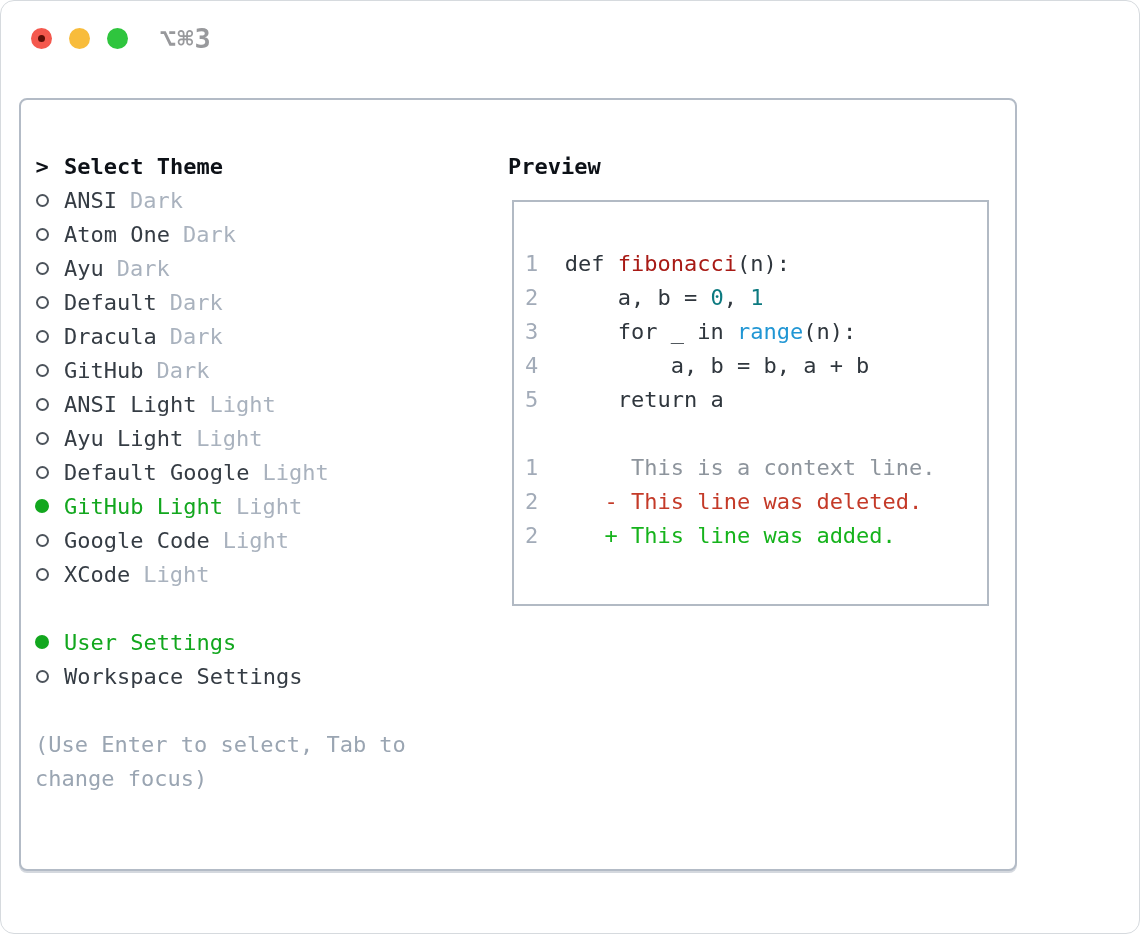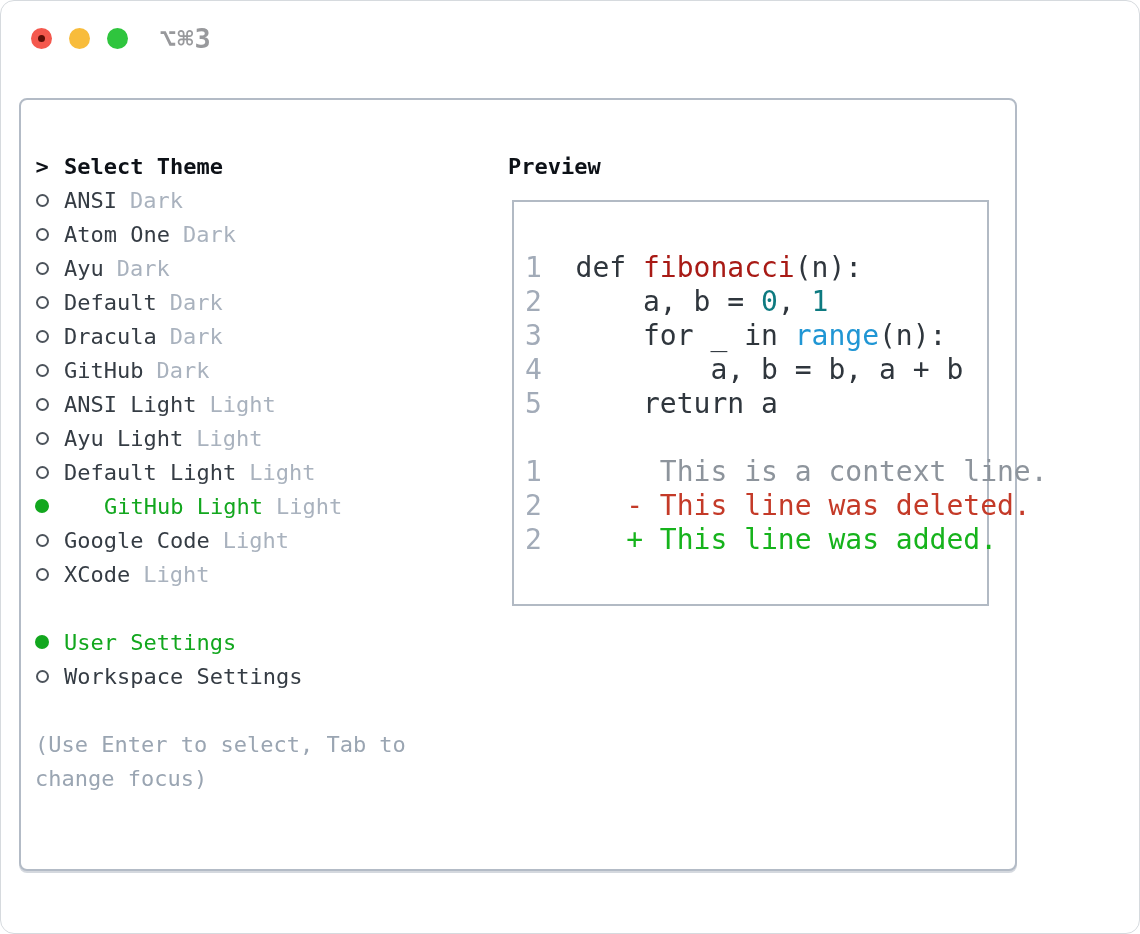--- a/index.html
+++ b/index.html
@@ -41,35 +41,35 @@
     position: absolute; left: 14px; top: 49px; width: 460px;
     font-size: 22px; color: #353c44;
   }
   .marker { width: 14px; margin-right: 15px; display: inline-flex; justify-content: center; align-items: center; flex: none; }
   .prompt { font-weight: bold; color: #0d1117; font-size: 22px; }
   .header-label { font-weight: bold; color: #0d1117; }
   .subheader-label { color: #14171a; }
   .radio-off { width: 13px; height: 13px; border: 2px solid #4d545c; border-radius: 50%; }
   .radio-on  { width: 14px; height: 14px; border-radius: 50%; background: var(--green); }
   .item-name { color: #353c44; text-align: right; }
-  .theme-item.selected .item-name { color: var(--green); margin-left: 40px; }
+  .theme-item.selected .item-name { color: var(--green); }
   .item-tag { color: var(--tag); margin-left: 13px; }
   .apply-option .item-name { color: #353c44; }
   .apply-option.selected .item-name { color: var(--green); }
   .help-line { color: #9aa5b2; }
   
   .right-col { position: absolute; left: 479px; top: 49px; font-size: 22px; }
   .preview-header { padding-left: 8px; }
   .preview-box {
     margin-top: 17px; margin-left: 12px;
     width: 477px; height: 406px;
     border: 2px solid #b2bac4; background: #ffffff;
     padding: 49px 0 0 11px;
   }
-  .code-row { height: 34px; white-space: pre; font-size: 28px; }
+  .code-row { height: 34px; white-space: pre; font-size: 22px; }
   .ln { display: inline-block; width: 1ch; color: var(--ln); }
   .seg-plain    { color: #2f363d; }
   .seg-function { color: var(--fn); }
   .seg-number   { color: var(--num); }
   .seg-builtin  { color: var(--builtin); }
   .seg-context  { color: var(--ctx); }
   .seg-deleted  { color: var(--del); }
   .seg-added    { color: var(--add); margin-top: 11px; }
 </style>
 </head>
@@ -97,21 +97,21 @@
 
       <div id="theme-items">
           <div class="row theme-item"><span class="marker"><span class="radio-off"></span></span><span class="item-name">ANSI</span><span class="item-tag">Dark</span></div>
           <div class="row theme-item"><span class="marker"><span class="radio-off"></span></span><span class="item-name">Atom One</span><span class="item-tag">Dark</span></div>
           <div class="row theme-item"><span class="marker"><span class="radio-off"></span></span><span class="item-name">Ayu</span><span class="item-tag">Dark</span></div>
           <div class="row theme-item"><span class="marker"><span class="radio-off"></span></span><span class="item-name">Default</span><span class="item-tag">Dark</span></div>
           <div class="row theme-item"><span class="marker"><span class="radio-off"></span></span><span class="item-name">Dracula</span><span class="item-tag">Dark</span></div>
           <div class="row theme-item"><span class="marker"><span class="radio-off"></span></span><span class="item-name">GitHub</span><span class="item-tag">Dark</span></div>
           <div class="row theme-item"><span class="marker"><span class="radio-off"></span></span><span class="item-name">ANSI Light</span><span class="item-tag">Light</span></div>
           <div class="row theme-item"><span class="marker"><span class="radio-off"></span></span><span class="item-name">Ayu Light</span><span class="item-tag">Light</span></div>
-          <div class="row theme-item"><span class="marker"><span class="radio-off"></span></span><span class="item-name">Default Light</span><span class="item-tag">Light</span></div>
+          <div class="row theme-item"><span class="marker"><span class="radio-off"></span></span><span class="item-name">Default Google</span><span class="item-tag">Light</span></div>
           <div class="row theme-item selected"><span class="marker"><span class="radio-on"></span></span><span class="item-name">GitHub Light</span><span class="item-tag">Light</span></div>
           <div class="row theme-item"><span class="marker"><span class="radio-off"></span></span><span class="item-name">Google Code</span><span class="item-tag">Light</span></div>
           <div class="row theme-item"><span class="marker"><span class="radio-off"></span></span><span class="item-name">XCode</span><span class="item-tag">Light</span></div>
         </div>
 
       <div class="spacer-row"></div>
 
 
       <div id="apply-items">
           <div class="row apply-option selected"><span class="marker"><span class="radio-on"></span></span><span class="item-name">User Settings</span></div>

